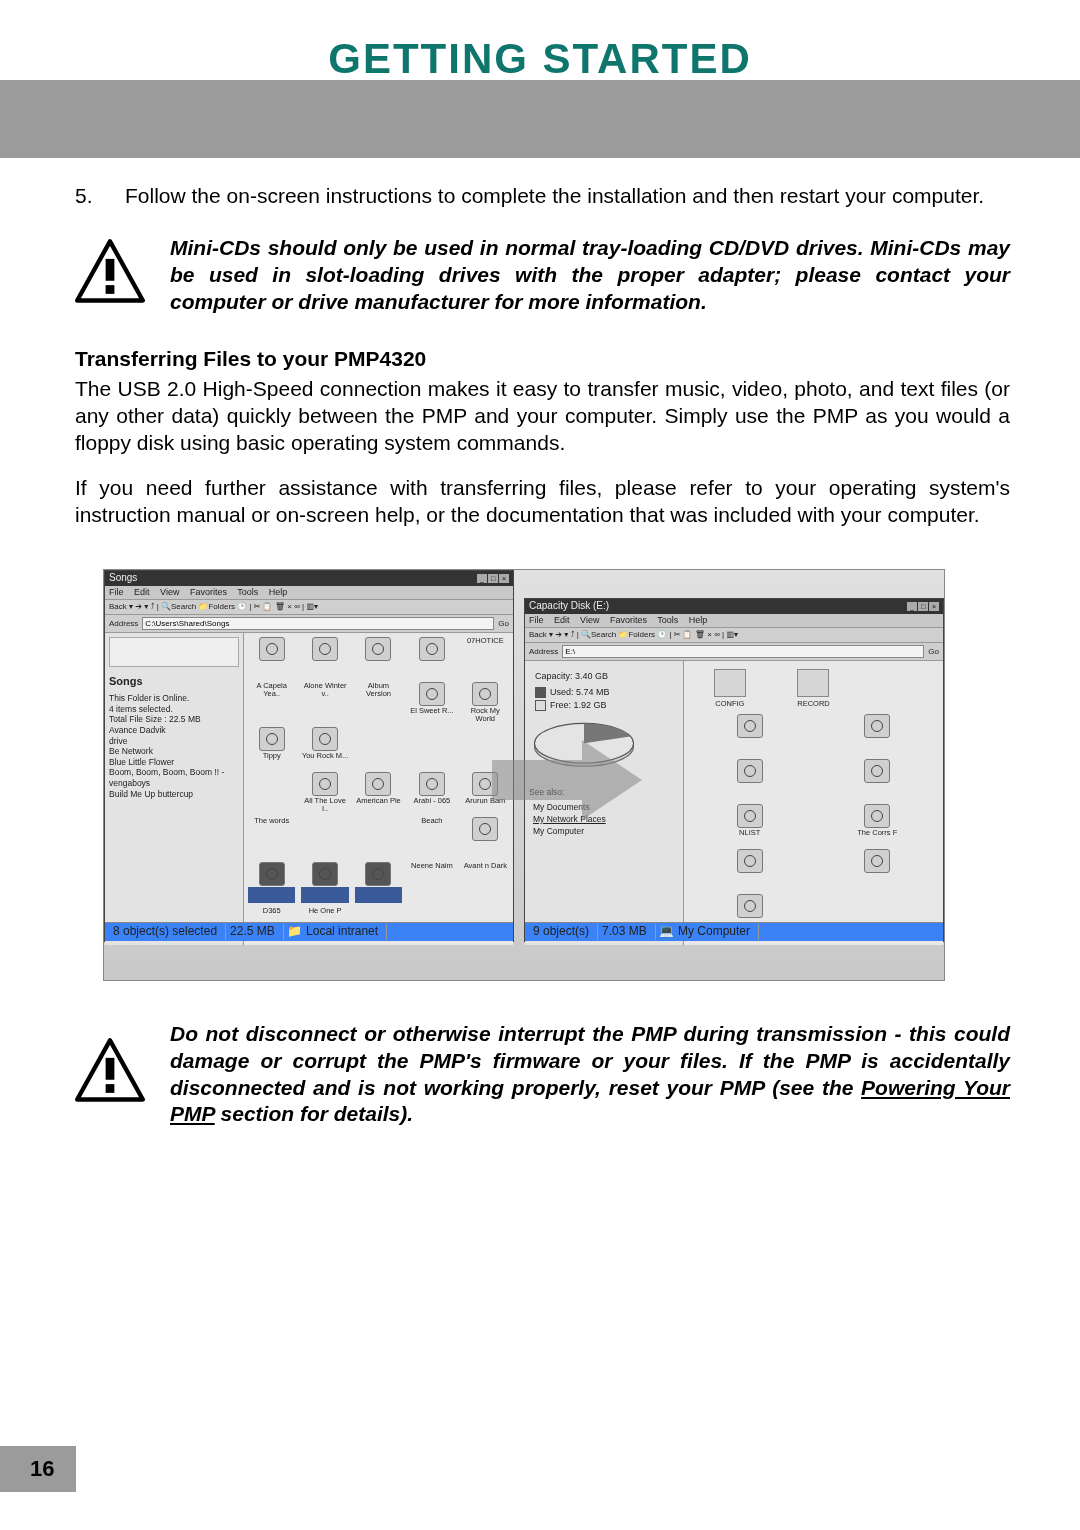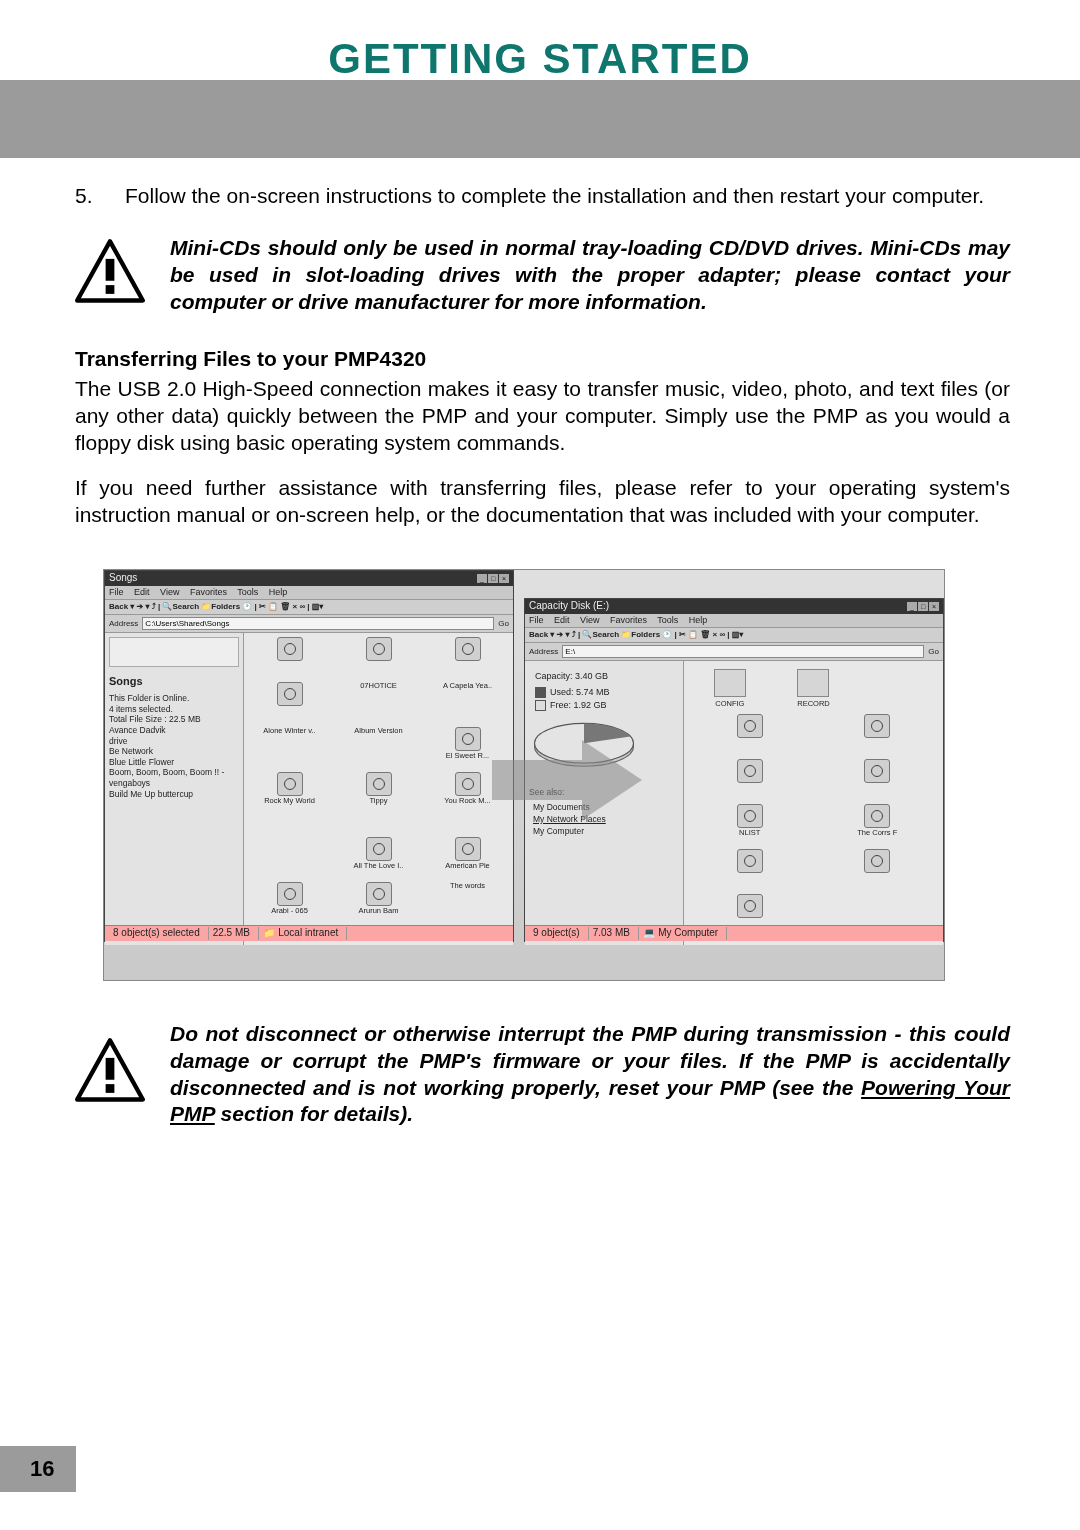--- a/index.html
+++ b/index.html
@@ -121,21 +121,20 @@
     border-bottom:1px solid #999;
   }
   .sw-menu span{ margin-right:8px; }
   .sw-tool {
     background:#cfcfcf;
     font-size:8px;
     padding:2px 4px;
     border-bottom:1px solid #999;
     white-space:nowrap;
     overflow:hidden;
-    font-weight:bold;
   }
   .sw-addr {
     background:#cfcfcf;
     font-size:8px;
     padding:2px 4px;
     border-bottom:1px solid #999;
     display:flex;
     align-items:center;
   }
   .sw-addr input{
@@ -160,21 +159,21 @@
   }
   .sw-side .h{font-weight:bold;font-size:11px;margin:8px 0 4px 0;}
   .sw-main{
     flex:1;
     background:#e8e8e8;
     padding:3px;
     overflow:hidden;
   }
   .icon-grid{
     display:grid;
-    grid-template-columns: repeat(3, 1fr);
+    grid-template-columns: repeat(5, 1fr);
     gap:2px 4px;
     font-size:7.5px;
     text-align:center;
   }
   .icon-grid .cell{
     padding:1px;
   }
   .icon-grid .ic{
     width:24px;height:22px;
     margin:0 auto 1px auto;
@@ -190,23 +189,23 @@
     width:10px;height:10px;
     border:1.5px solid #444;
     border-radius:50%;
   }
   .icon-grid .dark{ background:#555; }
   .icon-grid .lbl{ line-height:1.05; height:16px; overflow:hidden; }
   .icon-grid .sel{ background:#3a5a9a; color:#fff; padding:0 1px; }
   .sw-status{
     position:absolute;
     left:0;right:0;bottom:0;
-    background:#fca5a5;
+    background:#3b82f6;
     border-top:1px solid #888;
-    font-size:10px;
+    font-size:12px;
     padding:1px 4px;
     display:flex;
   }
   .sw-status span{ border-right:1px solid #999; padding:0 8px 0 4px;}
 
   
   .pie-wrap{ display:flex; }
   .pie-left{ width:130px; padding:6px; font-size:9px; }
   .pie-left .cap{margin-bottom:4px;}
   .pie-left .leg{margin:2px 0; display:flex; align-items:center;}

